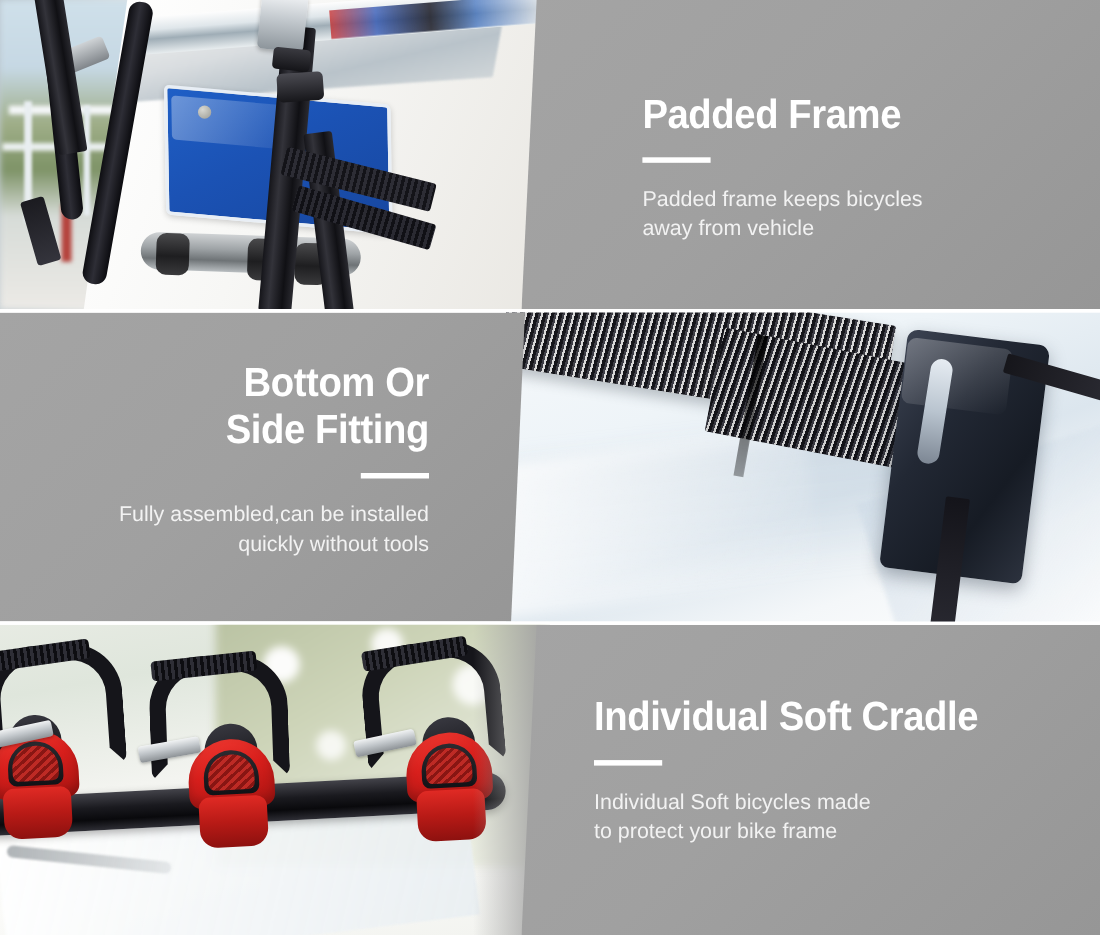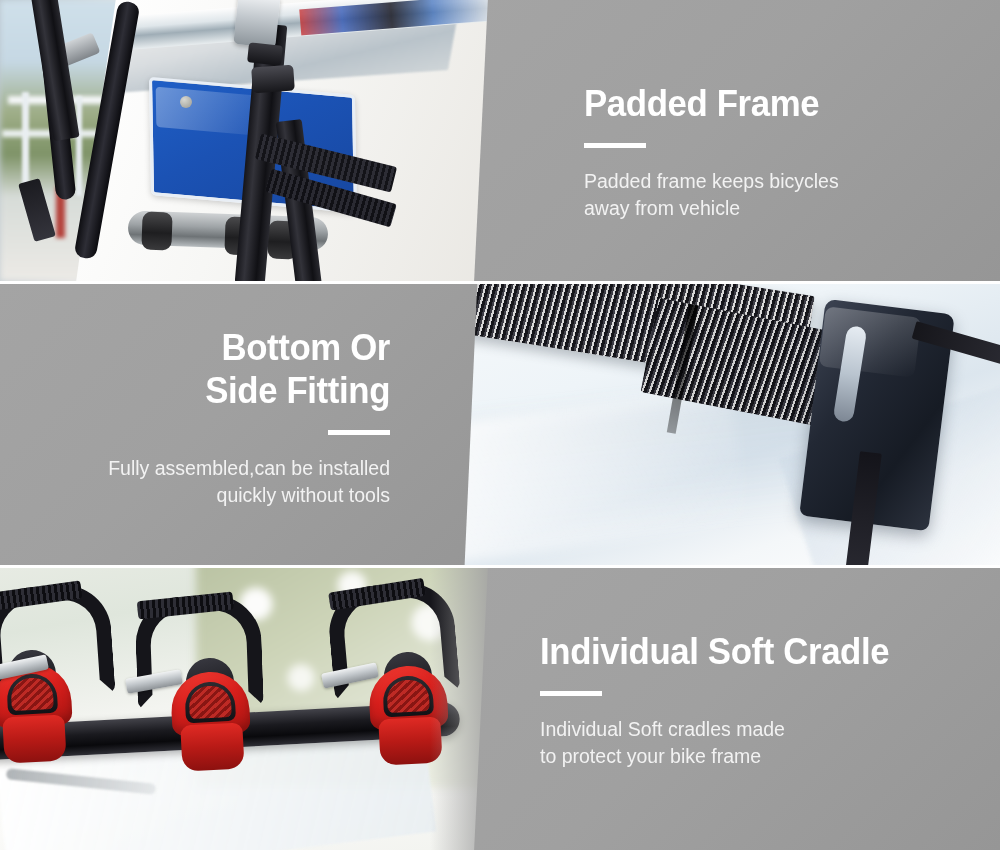--- a/index.html
+++ b/index.html
@@ -568,21 +568,21 @@
 
         <div class="pc-rightfade"></div>
       </div>
     </div>
 
     <div class="panel panel-right">
       <div class="panel-inner">
         <div class="text-block tb-cradle">
           <h2 class="headline">Individual Soft Cradle</h2>
           <span class="rule"></span>
-          <p class="subtext">Individual Soft cradles made
+          <p class="subtext">Individual Soft bicycles made
 to protect your bike frame</p>
         </div>
       </div>
     </div>
 
   </div>
 
 </div>
 
 </body></html>

